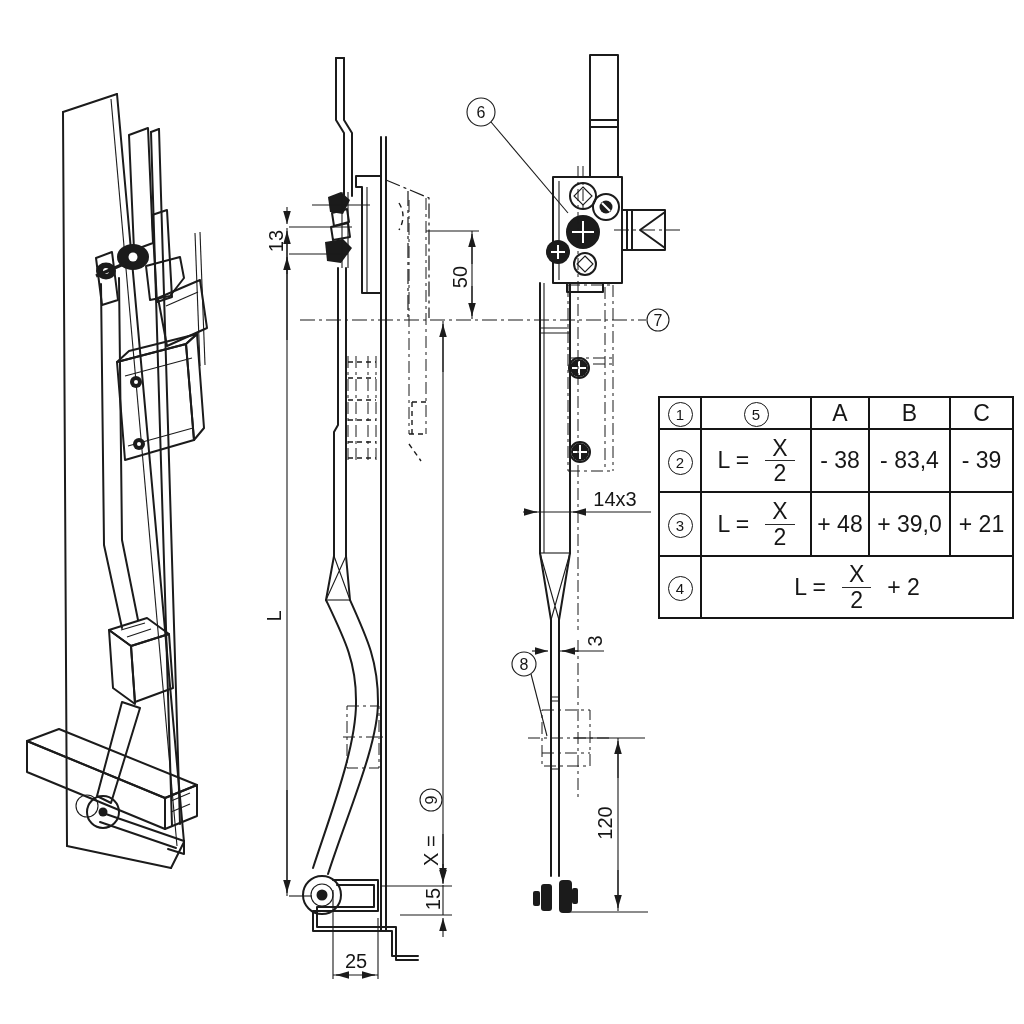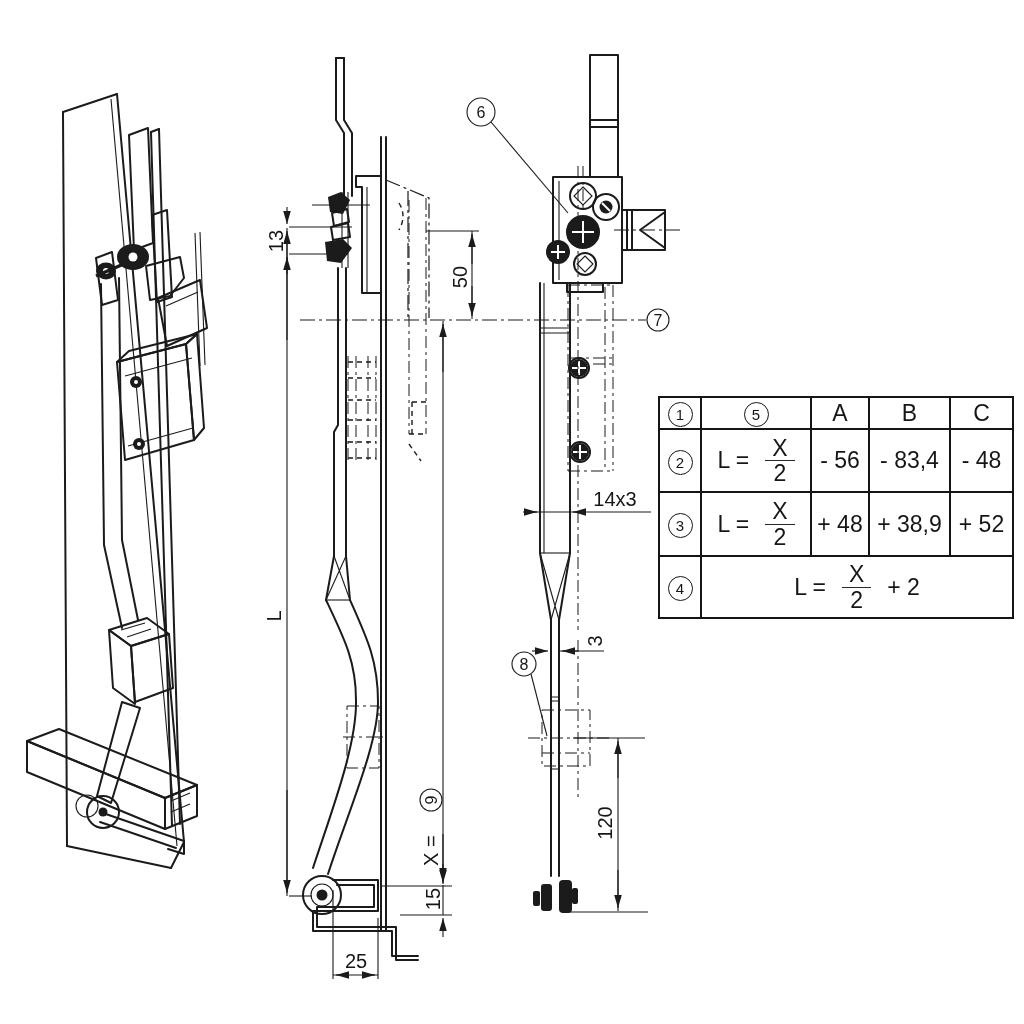--- a/index.html
+++ b/index.html
@@ -379,40 +379,40 @@
     </td>
     <td>
       <span class="formula">
         <span>L =</span>
         <span class="frac">
           <span class="num">X</span>
           <span class="den">2</span>
         </span>
       </span>
     </td>
-    <td>- 56</td>
+    <td>- 38</td>
     <td>- 83,4</td>
-    <td>- 48</td>
+    <td>- 39</td>
   </tr>
   <tr class="r3">
     <td>
       <span class="circ">3</span>
     </td>
     <td>
       <span class="formula">
         <span>L =</span>
         <span class="frac">
           <span class="num">X</span>
           <span class="den">2</span>
         </span>
       </span>
     </td>
     <td>+ 48</td>
-    <td>+ 38,9</td>
-    <td>+ 52</td>
+    <td>+ 39,0</td>
+    <td>+ 21</td>
   </tr>
   <tr class="r4">
     <td>
       <span class="circ">4</span>
     </td>
     <td colspan="4">
       <span class="formula">
         <span>L =</span>
         <span class="frac">
           <span class="num">X</span>

